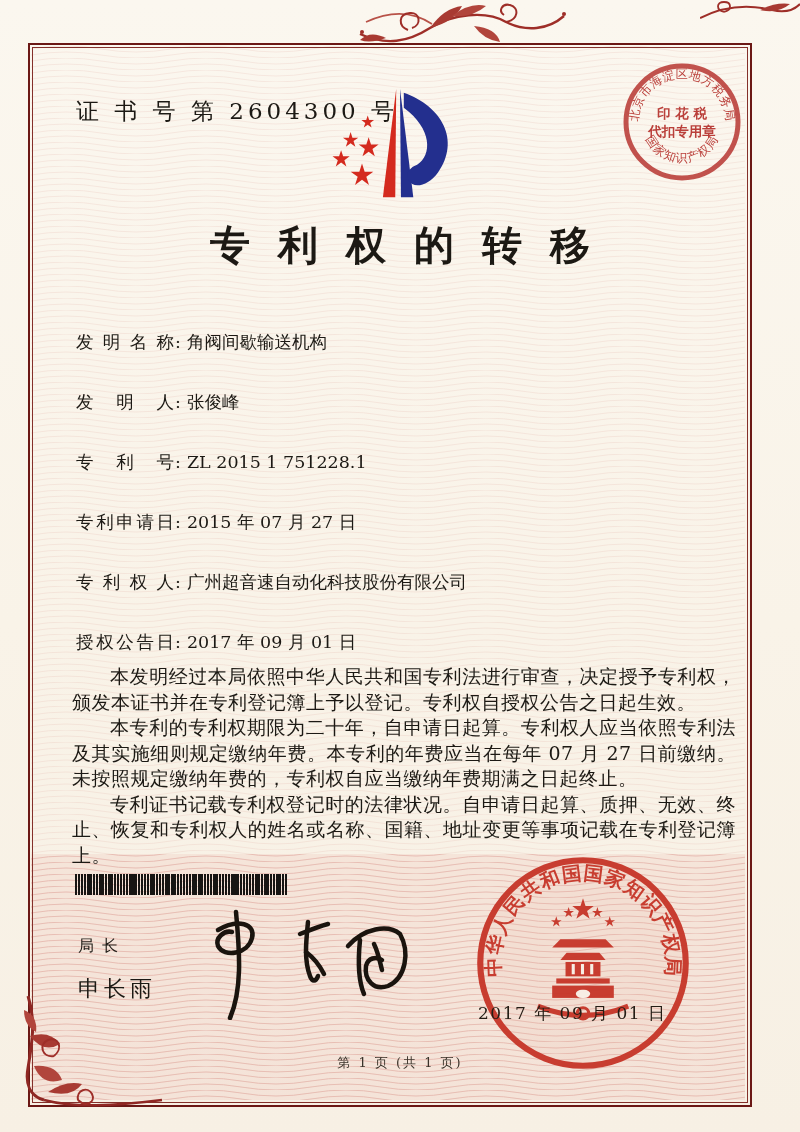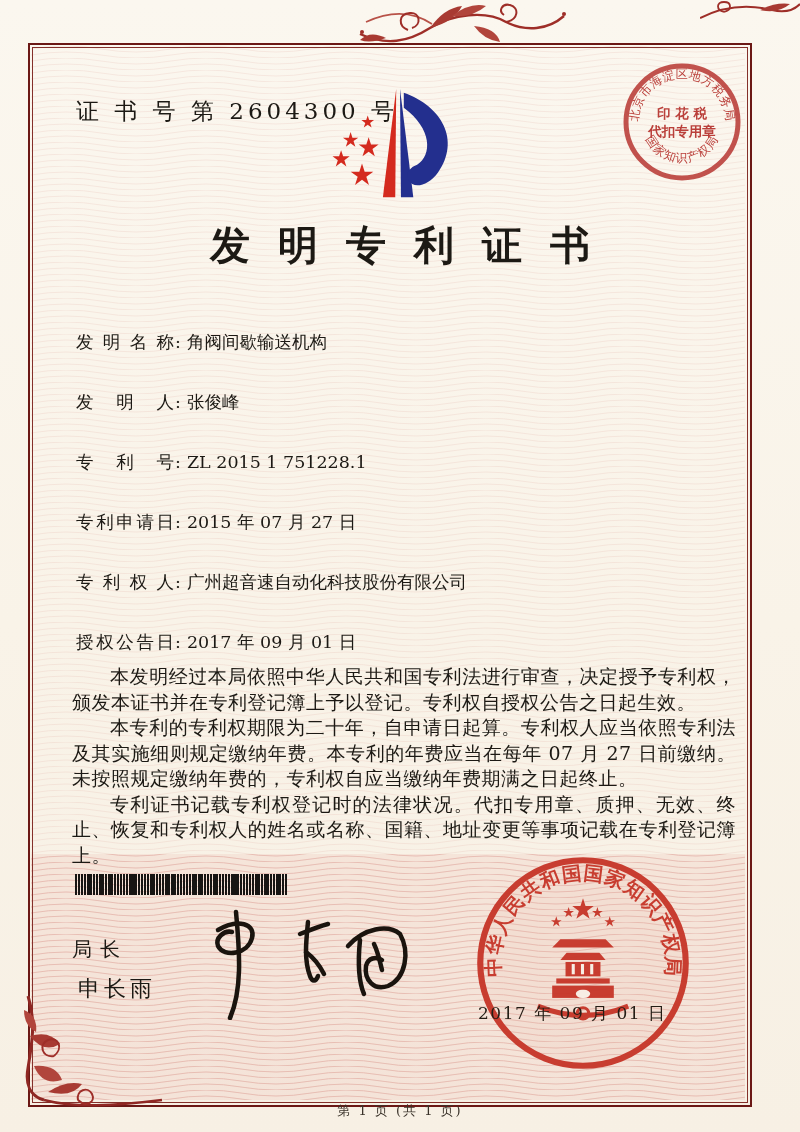--- a/index.html
+++ b/index.html
@@ -23,26 +23,26 @@
   .field-label{display:inline-block;width:98px;text-align:justify;text-align-last:justify;}
   .field-colon{display:inline-block;margin:0 6px 0 1px;}
   .paras{position:absolute;left:72px;top:664px;width:664px;font-size:19px;line-height:25.5px;letter-spacing:.5px;}
   .paras p{margin:0;text-indent:2em;text-align:justify;}
   .barcode{position:absolute;left:75px;top:874px;width:212px;height:21px;
     background:
       repeating-linear-gradient(90deg,#171513 0 2px,rgba(0,0,0,0) 2px 3px),
       repeating-linear-gradient(90deg,#171513 0 1px,rgba(0,0,0,0) 1px 7px),
       repeating-linear-gradient(90deg,rgba(0,0,0,0) 0 4px,#171513 4px 5px,rgba(0,0,0,0) 5px 11px);
   }
-  .director-title{position:absolute;left:72px;top:936px;font-size:20px;letter-spacing:8px;}
+  .director-title{position:absolute;left:78px;top:936px;font-size:16px;letter-spacing:8px;}
   .director-name{position:absolute;left:78px;top:974px;font-size:22px;letter-spacing:4px;}
   .signature{position:absolute;left:188px;top:900px;}
   .seal{position:absolute;left:470px;top:850px;}
   .seal-date{position:absolute;left:478px;top:1002px;font-size:17px;letter-spacing:1.5px;color:#241d15;z-index:4;}
-  .footer{position:absolute;left:0;top:1054px;width:100%;text-align:center;font-size:13px;letter-spacing:2px;color:#3a332a;margin-top:48px;}
+  .footer{position:absolute;left:0;top:1054px;width:100%;text-align:center;font-size:13px;letter-spacing:2px;color:#3a332a;}
   .orn{position:absolute;z-index:1;}
   svg{display:block;}
 </style>
 </head>
 <body>
 
 <div class="page">
 
   <svg class="texture" width="714" height="1054" viewBox="0 0 714 1054">
     <defs>
@@ -117,21 +117,21 @@
       <text font-size="12" fill="#b5312c" letter-spacing="0.5" font-family="DejaVu Serif,serif">
         <textPath href="#tax-top" startOffset="50%" text-anchor="middle">北京市海淀区地方税务局</textPath>
       </text>
       <text font-size="12" fill="#b5312c" letter-spacing="1" font-family="DejaVu Serif,serif">
         <textPath href="#tax-bot" startOffset="50%" text-anchor="middle">国家知识产权局</textPath>
       </text>
       <text x="66" y="62" text-anchor="middle" font-size="13.5" fill="#b5312c" font-weight="bold" font-family="DejaVu Serif,serif">印 花 税</text>
       <text x="66" y="80" text-anchor="middle" font-size="13.5" fill="#b5312c" font-weight="bold" font-family="DejaVu Serif,serif">代扣专用章</text>
     </svg>
 
-    <div class="title">发明专利证书</div>
+    <div class="title">专利权的转移</div>
 
     <div class="field-row" style="top:330px">
       <span class="field-label">发明名称</span><span class="field-colon">:</span><span>角阀间歇输送机构</span>
     </div>
     <div class="field-row" style="top:390px">
       <span class="field-label">发明人</span><span class="field-colon">:</span><span>张俊峰</span>
     </div>
     <div class="field-row" style="top:450px">
       <span class="field-label">专利号</span><span class="field-colon">:</span><span>ZL 2015 1 751228.1</span>
     </div>
@@ -141,21 +141,21 @@
     <div class="field-row" style="top:570px">
       <span class="field-label">专利权人</span><span class="field-colon">:</span><span>广州超音速自动化科技股份有限公司</span>
     </div>
     <div class="field-row" style="top:630px">
       <span class="field-label">授权公告日</span><span class="field-colon">:</span><span>2017 年 09 月 01 日</span>
     </div>
 
     <div class="paras">
       <p>本发明经过本局依照中华人民共和国专利法进行审查，决定授予专利权，颁发本证书并在专利登记簿上予以登记。专利权自授权公告之日起生效。</p>
       <p>本专利的专利权期限为二十年，自申请日起算。专利权人应当依照专利法及其实施细则规定缴纳年费。本专利的年费应当在每年 07 月 27 日前缴纳。未按照规定缴纳年费的，专利权自应当缴纳年费期满之日起终止。</p>
-      <p>专利证书记载专利权登记时的法律状况。代扣专用章、质押、无效、终止、恢复和专利权人的姓名或名称、国籍、地址变更等事项记载在专利登记簿上。</p>
+      <p>专利证书记载专利权登记时的法律状况。自申请日起算、质押、无效、终止、恢复和专利权人的姓名或名称、国籍、地址变更等事项记载在专利登记簿上。</p>
     </div>
 
     <div class="barcode"></div>
 
     <div class="director-title">局长</div>
     <div class="director-name">申长雨</div>
 
     <svg class="signature" width="230" height="120" viewBox="0 0 230 120">
       <g fill="none" stroke="#1a140e" stroke-width="4.5" stroke-linecap="round">
         <path d="M30,30 C50,18 68,24 64,38 C60,54 36,58 30,46 C27,38 36,30 44,32"></path>

